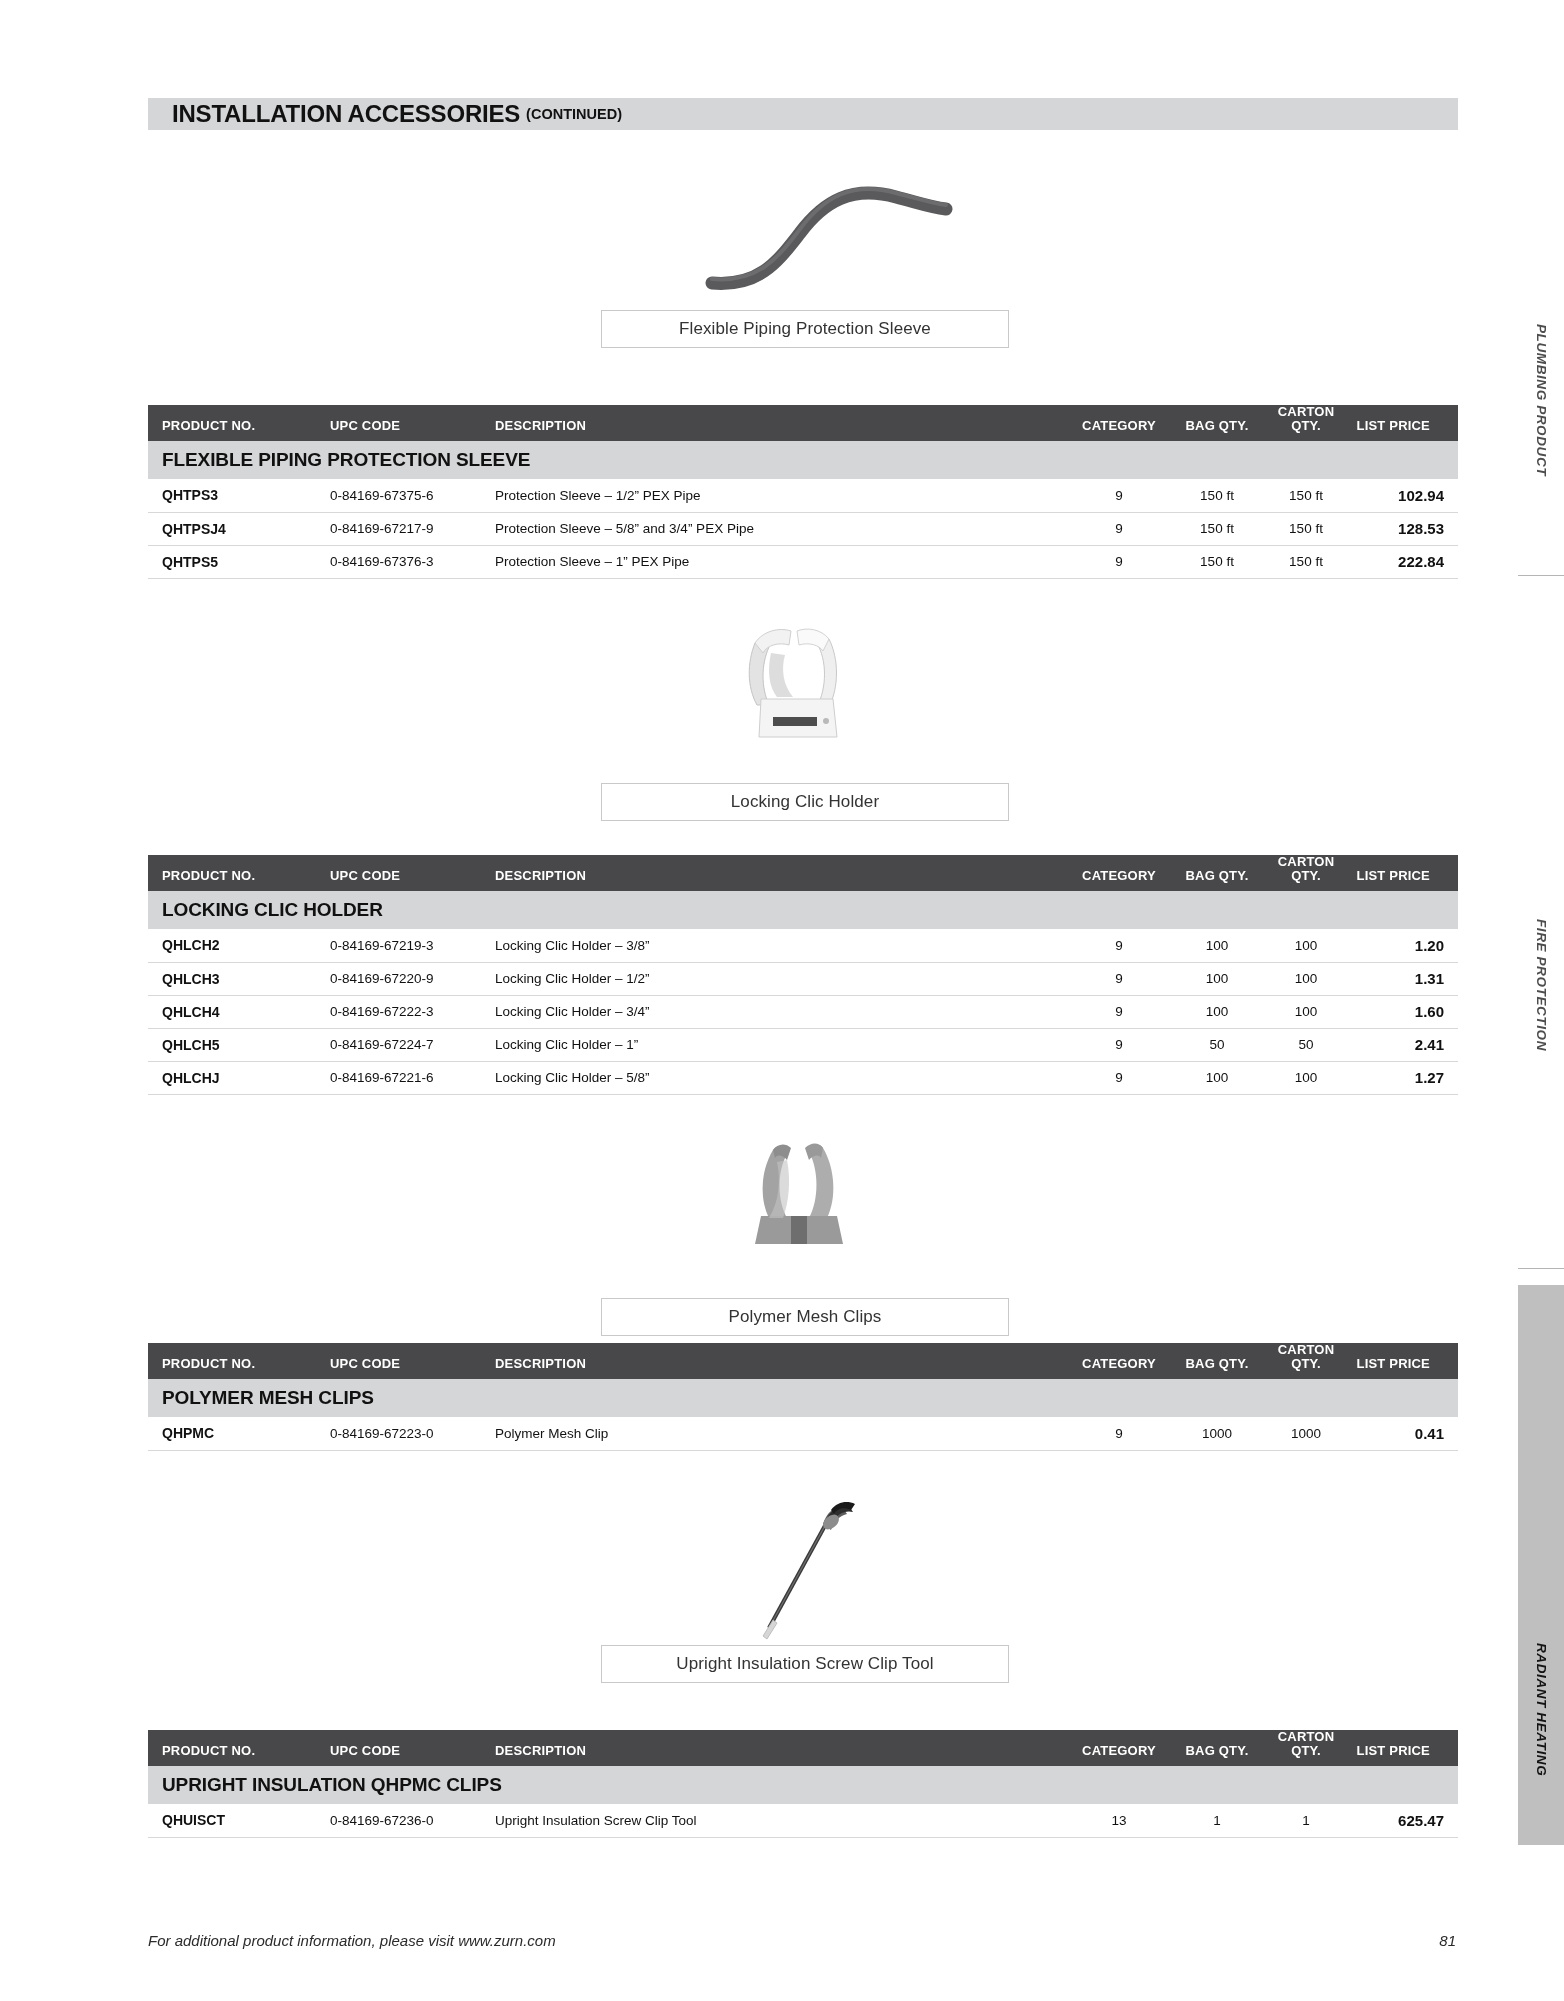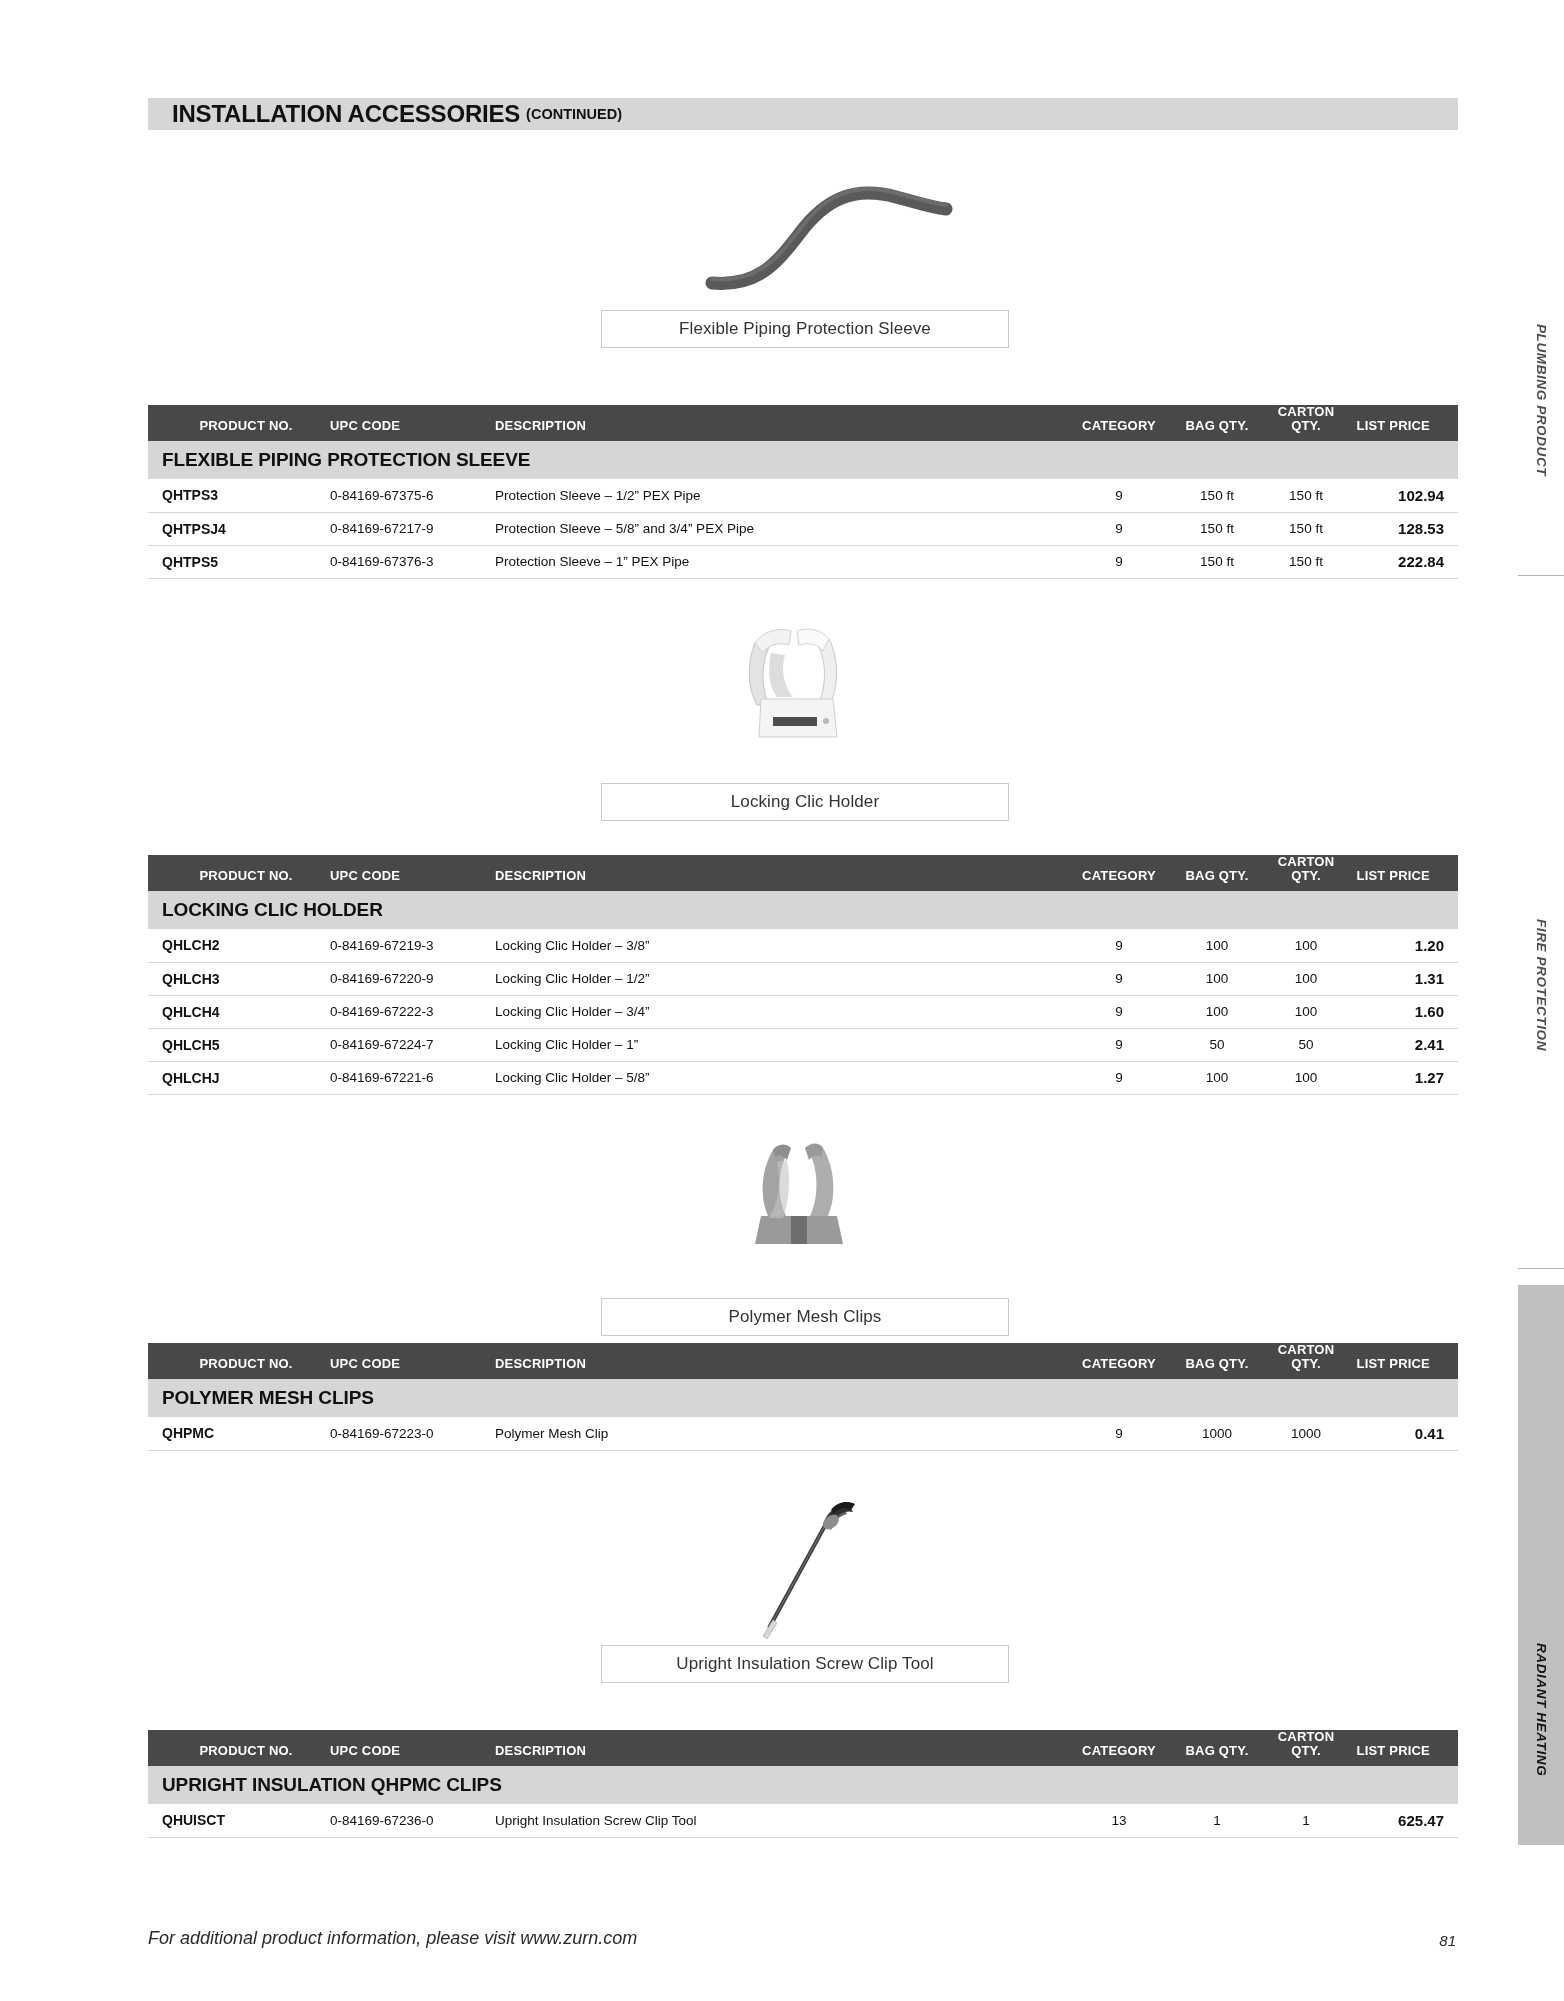--- a/index.html
+++ b/index.html
@@ -142,21 +142,21 @@
     padding: 0;
     height: 28px;
     vertical-align: bottom;
     box-sizing: border-box;
   }
   .ptable thead th .hcell {
     display: block;
     padding: 0 0 8px 0;
     line-height: 1.08;
   }
-  .ptable thead th.first .hcell  { padding-left: 14px; text-align: center; }
+  .ptable thead th.first .hcell  { padding-left: 14px; }
   .ptable thead th.num           { text-align: center; }
   .ptable thead th.price         { text-align: right; }
   .ptable thead th.price .hcell  { padding-right: 28px; }
   .ptable thead th.carton .hcell { text-align: center; }
 
   .ptable tr.group td {
     background: #d5d6d8;
     font-size: 19px;
     font-weight: bold;
     letter-spacing: -0.1px;
@@ -189,21 +189,21 @@
     padding-right: 14px;
     font-weight: bold;
     font-size: 15px;
   }
 
   
   .footer-note {
     position: absolute;
     left: 148px;
     bottom: 52px;
-    font-size: 18px;
+    font-size: 15px;
     font-style: italic;
     color: #2b2b2b;
   }
   .footer-page {
     position: absolute;
     right: 108px;
     bottom: 52px;
     font-size: 15px;
     font-style: italic;
     color: #2b2b2b;

